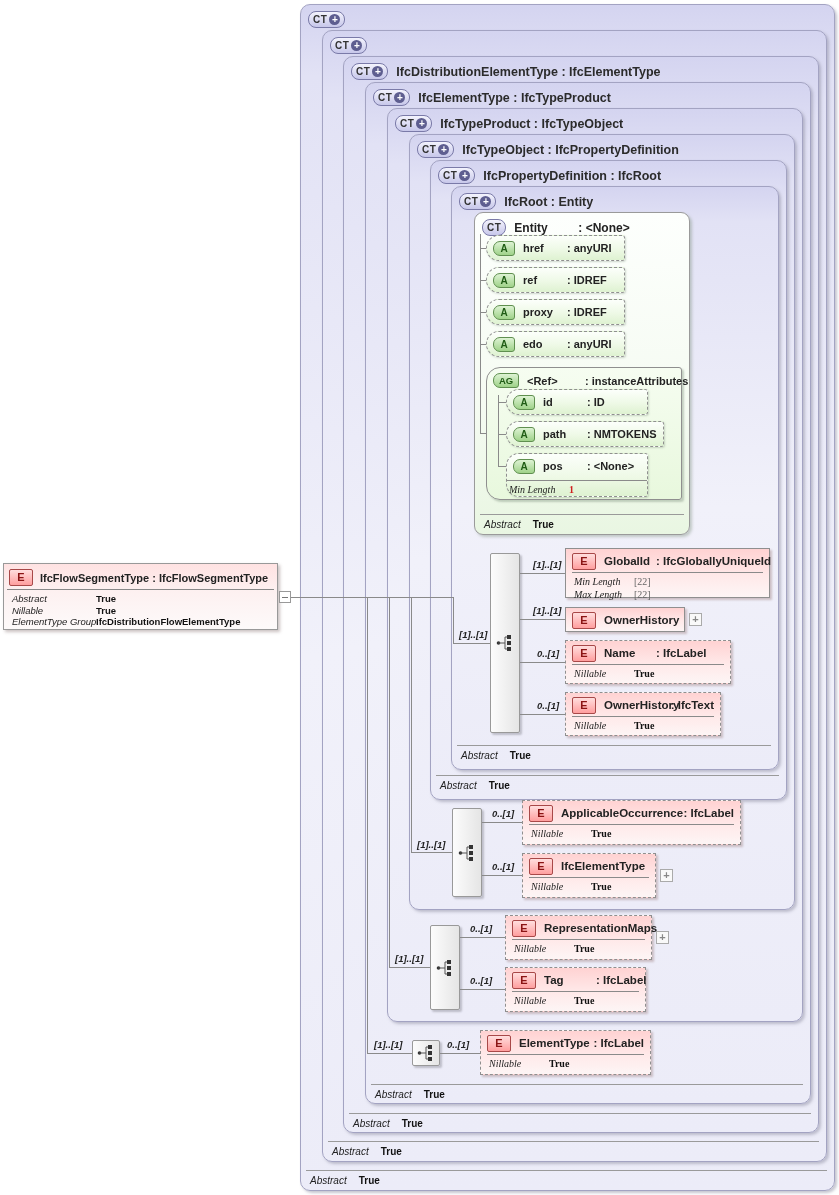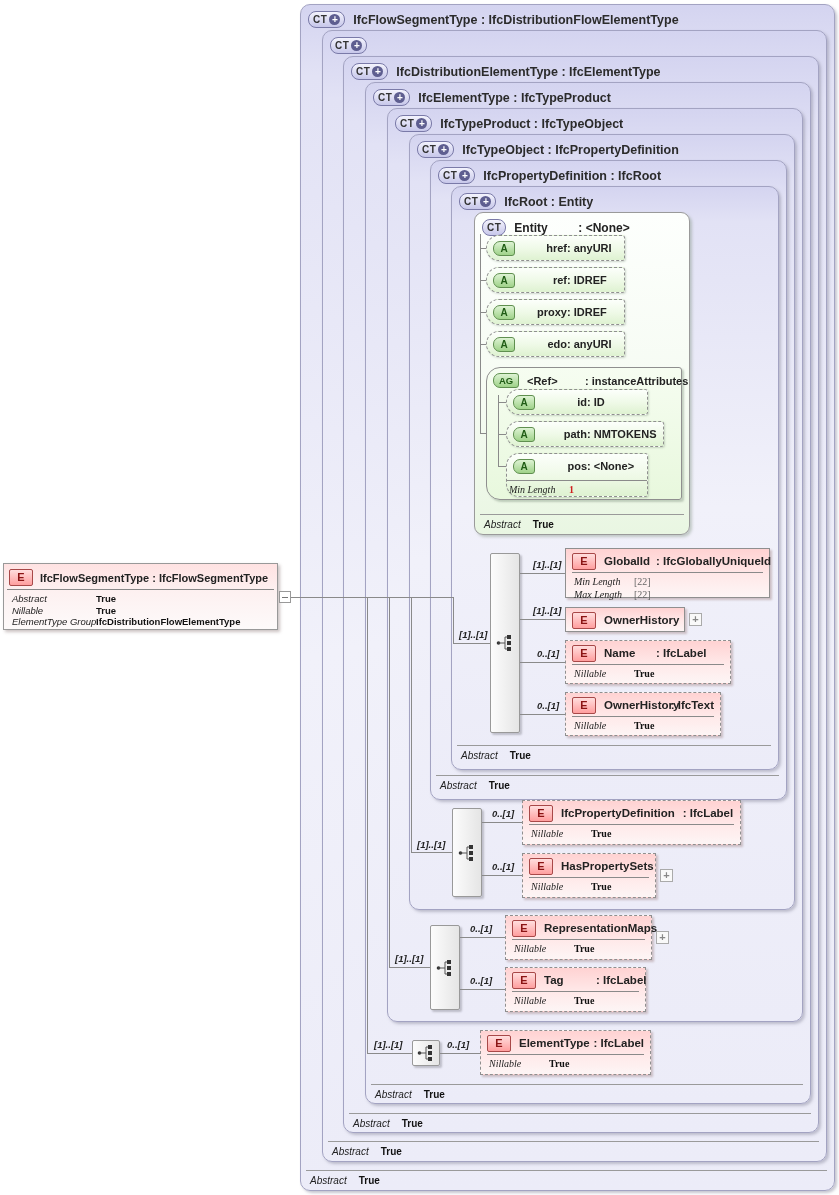--- a/index.html
+++ b/index.html
@@ -34,21 +34,21 @@
           border-radius:14px 3px 3px 14px;
           background:linear-gradient(180deg,#f6fdf1 0%,#e8f8dd 100%);
           box-shadow:2px 2px 2px rgba(120,140,120,.4);}
   .aghead{display:flex;align-items:center;gap:8px;padding:5px 0 0 6px;}
   .badge-a{display:inline-block;flex:0 0 auto;width:20px;height:13px;border:1px solid #5f8f4f;
            border-radius:7px 3px 3px 7px;background:linear-gradient(180deg,#ddf3d3,#9fd289);
            color:#1f5c14;font-size:10px;font-weight:bold;text-align:center;line-height:13px;}
   .badge-ag{display:inline-block;flex:0 0 auto;width:24px;height:13px;border:1px solid #5f8f4f;
             border-radius:7px 3px 3px 7px;background:linear-gradient(180deg,#ddf3d3,#9fd289);
             color:#1f5c14;font-size:9.5px;font-weight:bold;text-align:center;line-height:13px;}
-  .aname{font-size:11px;font-weight:bold;color:#222;margin-left:8px;min-width:44px;white-space:nowrap;text-align:right;}
+  .aname{font-size:11px;font-weight:bold;color:#222;margin-left:8px;min-width:44px;white-space:nowrap;}
   .atype{font-size:11px;font-weight:bold;color:#222;white-space:nowrap;}
   .agname{font-size:11px;font-weight:bold;color:#222;min-width:50px;white-space:nowrap;}
   .acard.multi{flex-direction:column;align-items:stretch;padding:0;}
   .acard.multi .arow{display:flex;align-items:center;padding-left:6px;height:24px;}
   
   .ecard{position:absolute;box-sizing:border-box;padding:3px 6px;
          background:linear-gradient(180deg,#ffd2d2 0%,#ffe9e9 55%,#fdf5f5 100%);
          box-shadow:2px 2px 2px rgba(150,120,120,.4);}
   .ecard.solid{border:1px solid #8f8f8f;}
   .ecard.dashed{border:1px dashed #8f8f8f;}
@@ -99,21 +99,20 @@
 <body>
 
 <div id="diagram">
 
   <div class="ctbox" style="left:300px;top:4px;width:535px;height:1187px">
     <div class="cthead">
       <span class="badge-ct">
           <span class="t">CT</span>
           <span class="p">+</span>
         </span>
-      <span class="cttitle">IfcFlowSegmentType : IfcDistributionFlowElementType</span>
     </div>
   </div>
   <div class="ctbox" style="left:322px;top:30px;width:505px;height:1132px">
     <div class="cthead">
       <span class="badge-ct">
           <span class="t">CT</span>
           <span class="p">+</span>
         </span>
     </div>
   </div>
@@ -401,36 +400,36 @@
       <span class="lab">Nillable</span>
       <span class="val">True</span>
     </div>
   </div>
 
   <div class="hl" style="left:482px;top:822px;width:40px"></div>
   <div class="cardin" style="left:492px;top:808px">0..[1]</div>
   <div class="ecard dashed" style="left:522px;top:800px;width:219px;height:45px">
     <div class="erow">
       <span class="badge-e">E</span>
-      <span class="ename">IfcPropertyDefinition</span>
+      <span class="ename">ApplicableOccurrence</span>
       <span class="etype">: IfcLabel</span>
     </div>
     <div class="csep"></div>
     <div class="facet">
       <span class="lab">Nillable</span>
       <span class="val">True</span>
     </div>
   </div>
 
   <div class="hl" style="left:482px;top:875px;width:40px"></div>
   <div class="cardin" style="left:492px;top:861px">0..[1]</div>
   <div class="ecard dashed" style="left:522px;top:853px;width:134px;height:45px">
     <div class="erow">
       <span class="badge-e">E</span>
-      <span class="ename">HasPropertySets</span>
+      <span class="ename">IfcElementType</span>
     </div>
     <div class="csep"></div>
     <div class="facet">
       <span class="lab">Nillable</span>
       <span class="val">True</span>
     </div>
   </div>
   <div class="expander" style="left:660px;top:869px">+</div>
 
   <div class="hl" style="left:460px;top:937px;width:45px"></div>

